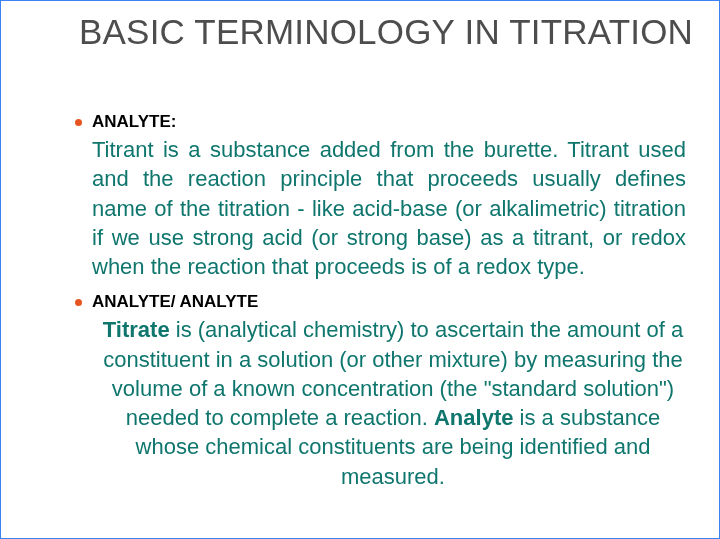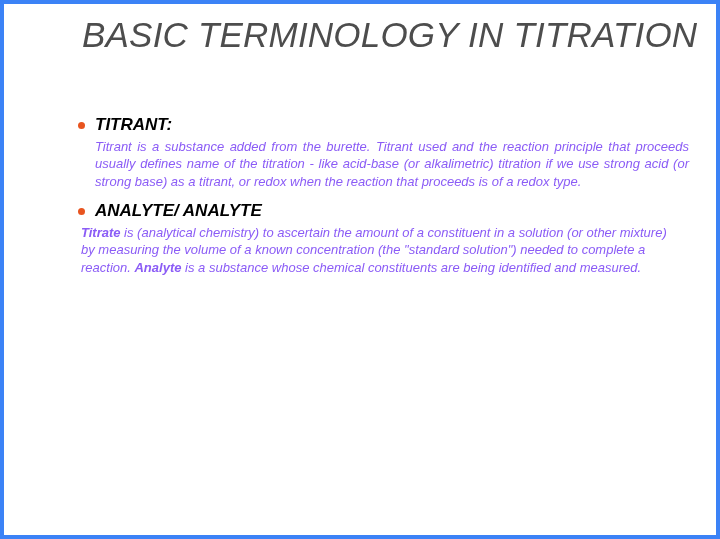--- a/index.html
+++ b/index.html
@@ -9,23 +9,22 @@
   }
   body {
     font-family: "Liberation Sans", sans-serif;
   }
   .slide {
     position: relative;
     width: 720px;
     height: 539px;
     background: #ffffff;
     box-sizing: border-box;
-    border: 4px solid #3b82f6;
+    border: 1px solid #3b82f6;
     overflow: hidden;
-    font-style: italic;
   }
   .slide-title {
     position: absolute;
     left: 78px;
     top: 10px;
     width: 620px;
     font-size: 35px;
     line-height: 1.18;
     color: #4d4d4d;
     font-weight: normal;
@@ -51,54 +50,54 @@
     margin-top: 8px;
     margin-right: 10px;
   }
   .bullet-label {
     font-size: 17px;
     font-weight: bold;
     color: #000000;
     line-height: 1.3;
   }
   .para {
-    font-size: 13px;
-    color: #8b5cf6;
+    font-size: 22px;
+    color: #0f766e;
     line-height: 1.33;
     margin: 0 0 6px 0;
   }
   .para.justify {
     text-align: justify;
     width: 594px;
     margin-left: 17px;
   }
   .para.plain {
-    text-align: left;
+    text-align: center;
     width: 594px;
-    margin-left: 3px;
+    margin-left: 21px;
   }
   .para b {
     font-weight: bold;
   }
   .block-gap {
     height: 4px;
   }
 </style>
 </head>
 <body>
 
 <div class="slide">
 
   <div class="slide-title" style="color: rgb(77, 77, 77);">BASIC TERMINOLOGY IN TITRATION</div>
 
   <div class="content">
 
     <div class="bullet-row">
       <span class="bullet-dot" style="background: rgb(232, 84, 31);"></span>
-      <span class="bullet-label">TITRANT:</span>
+      <span class="bullet-label">ANALYTE:</span>
     </div>
     <p class="para justify"><span>Titrant is a substance added from the burette. Titrant used and the  reaction principle that proceeds usually defines name of the titration - like acid-base (or alkalimetric) titration if we use strong acid (or strong base) as a titrant, or redox when the reaction that proceeds is of a redox type.</span></p>
 
     <div class="block-gap"></div>
 
     <div class="bullet-row">
       <span class="bullet-dot" style="background: rgb(232, 84, 31);"></span>
       <span class="bullet-label">ANALYTE/ ANALYTE</span>
     </div>
     <p class="para plain"><b>Titrate</b><span> is (analytical chemistry) to ascertain the amount of a constituent in a solution (or other mixture) by measuring the volume of a known concentration (the "standard solution") needed to complete a reaction. </span><b>Analyte</b><span> is a substance whose chemical constituents are being identified and measured.</span></p>

